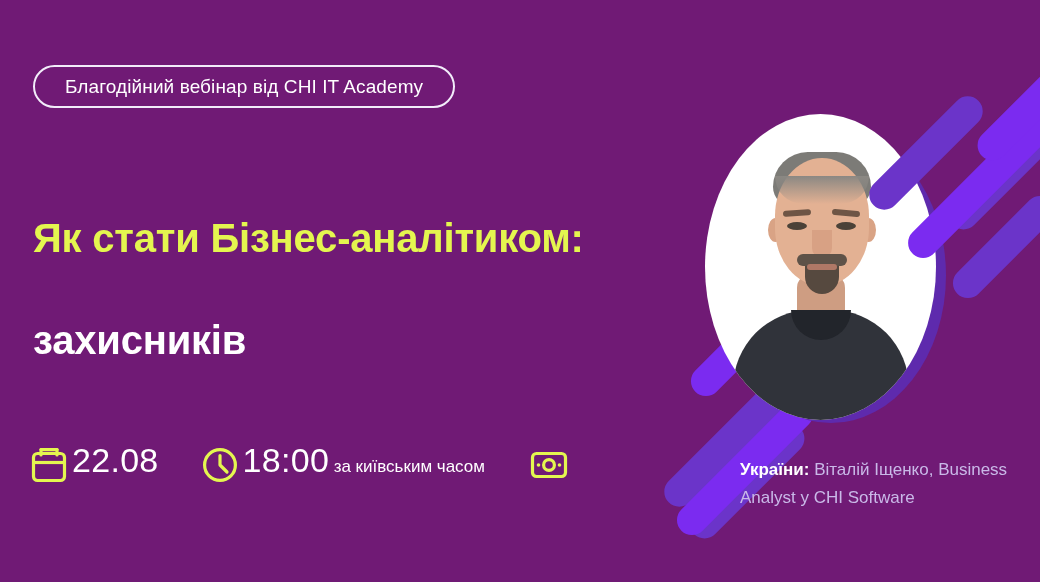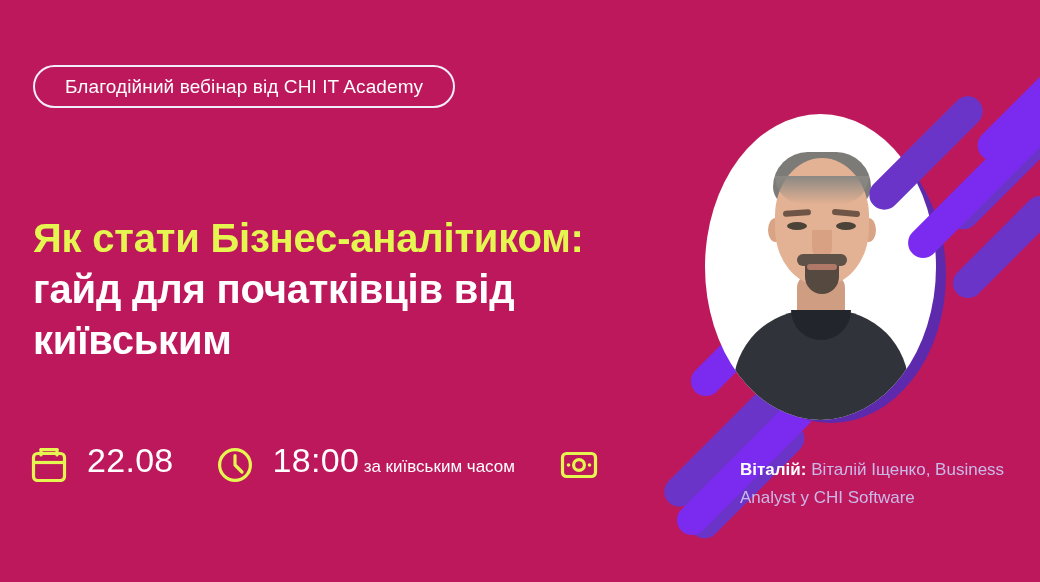--- a/index.html
+++ b/index.html
@@ -10,21 +10,21 @@
     width: 1040px;
     height: 582px;
     overflow: hidden;
     font-family: "Liberation Sans", sans-serif;
   }
 
   #banner {
     position: relative;
     width: 1040px;
     height: 582px;
-    background: #be185d;
+    background: #701a75;
     overflow: hidden;
   }
 
   
   .stripe-layer {
     position: absolute;
     inset: 0;
     pointer-events: none;
   }
   .stripe {
@@ -224,21 +224,21 @@
     left: 31px;
     top: 443px;
     display: flex;
     align-items: flex-start;
   }
   .info-item { display: flex; align-items: flex-start; }
   .info-icon {
     flex: 0 0 auto;
     margin-top: 3px;
   }
-  .info-body { margin-left: 20px; }
+  .info-body { margin-left: 5px; }
   .info-main {
     color: #FFFFFF;
     font-size: 34px;
     font-weight: 500;
     line-height: 1.05;
     letter-spacing: 0.3px;
     white-space: nowrap;
   }
   .info-sub {
     color: #FFFFFF;
@@ -308,22 +308,22 @@
     <div class="stripe" style="left:880px; top:160px; width:222px; height:30px; background:#7B2BF0; transform:rotate(-45deg);"></div>
     <div class="stripe" style="left:960px; top:88px; width:150px; height:30px; background:#7B2BF0; transform:rotate(-45deg);"></div>
   </div>
 
   <div id="badge">
     <span id="badge-text">Благодійний вебінар від CHI IT Academy</span>
   </div>
 
   <h1 id="heading">
     <span class="hl-accent">Як стати Бізнес-аналітиком:</span><br>
-    <span class="hl-plain">гайд для початківців від</span><br>
-    <span class="hl-plain">київським</span>
+    <br>
+    <span class="hl-plain">захисників</span>
   </h1>
 
   <div id="info-row">
 
     <div class="info-item" id="item-date">
       <span class="info-icon">
         <svg width="36" height="38" viewBox="0 0 36 38" fill="none">
           <rect x="2.5" y="7.5" width="31" height="27" rx="4" stroke="#E4F64F" stroke-width="3.2"></rect>
           <line x1="3.5" y1="16.5" x2="32.5" y2="16.5" stroke="#E4F64F" stroke-width="3.2"></line>
           <path d="M10 9 V3.5" stroke="#E4F64F" stroke-width="3.2" stroke-linecap="round"></path>
@@ -356,16 +356,16 @@
           <circle cx="19" cy="19" r="5.4" stroke="#E4F64F" stroke-width="3.2"></circle>
           <circle cx="8.5" cy="19" r="1.8" fill="#E4F64F"></circle>
           <circle cx="29.5" cy="19" r="1.8" fill="#E4F64F"></circle>
         </svg>
       </span>
     </div>
 
   </div>
 
   <div id="speaker-caption">
-    <span id="speaker-caption-label">Віталій:</span><span> Віталій Іщенко, Business Analyst у CHI Software</span>
+    <span id="speaker-caption-label">України:</span><span> Віталій Іщенко, Business Analyst у CHI Software</span>
   </div>
 
 </div>
 
 </body></html>

